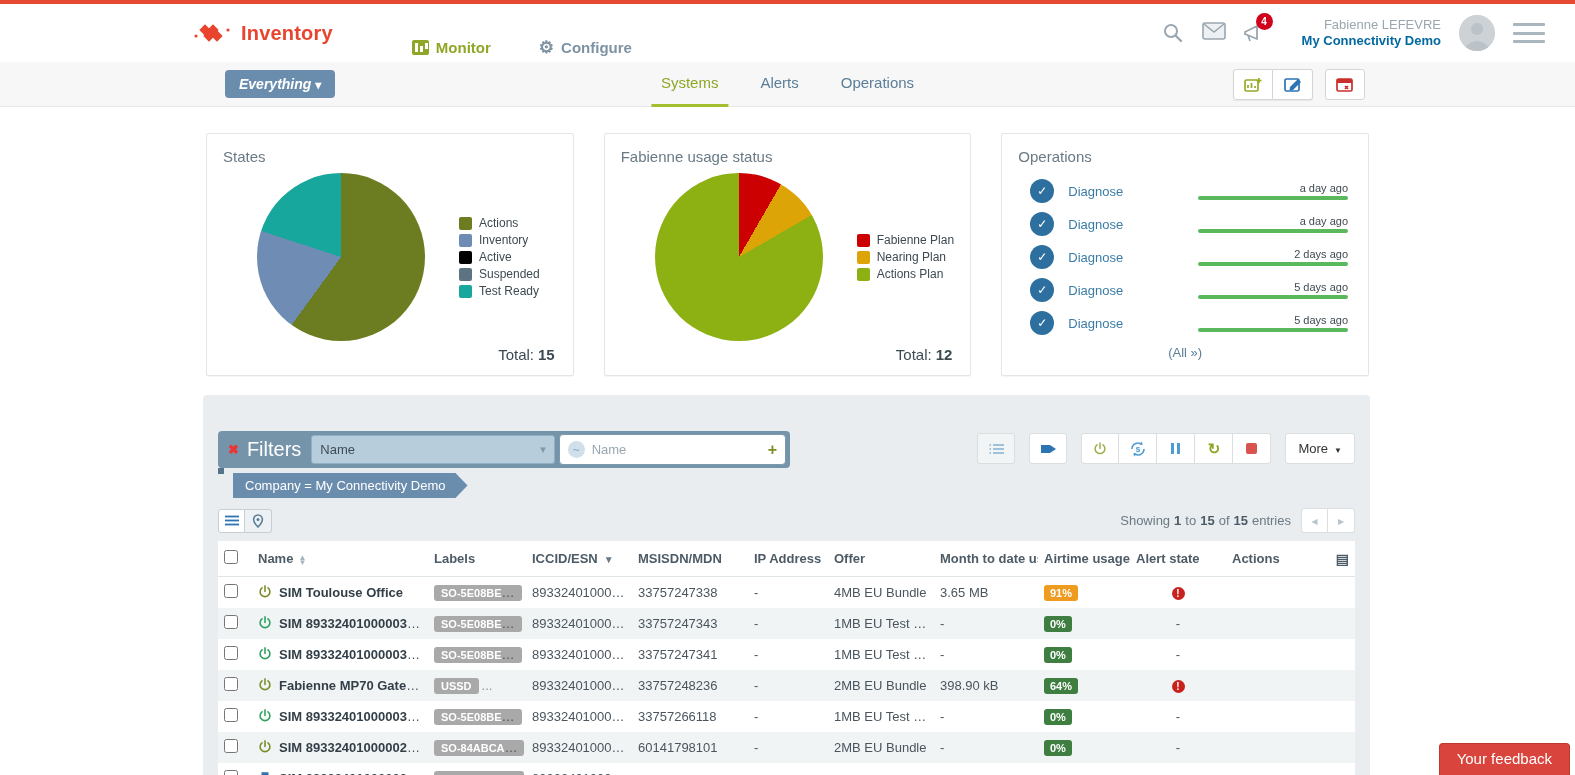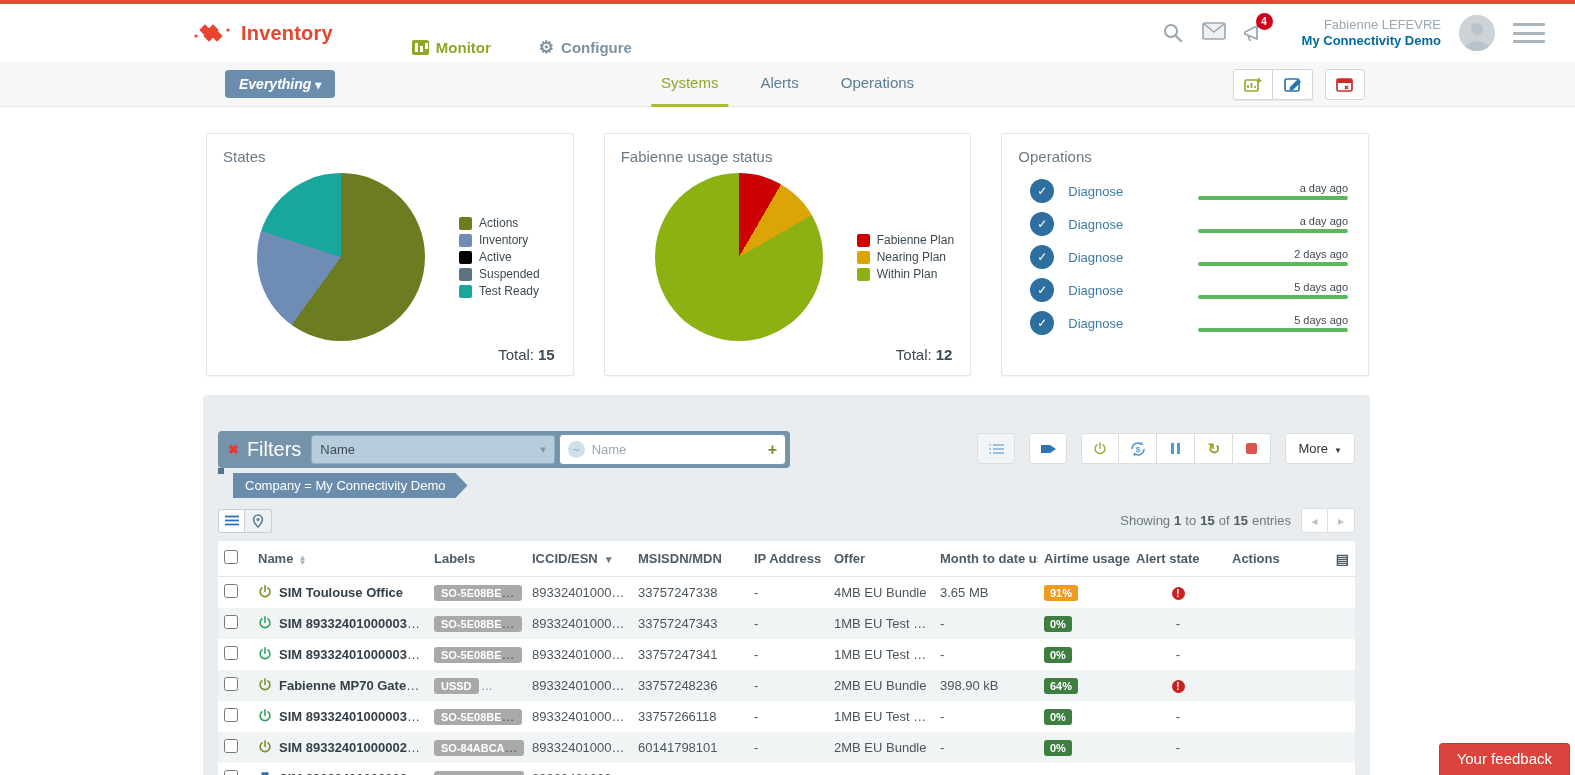--- a/index.html
+++ b/index.html
@@ -301,21 +301,21 @@
           <div class="lg-item">
        <span class="lg-sw" style="background:#cc0000"></span>
        <span>Fabienne Plan</span>
           </div>
           <div class="lg-item">
        <span class="lg-sw" style="background:#dda408"></span>
        <span>Nearing Plan</span>
           </div>
           <div class="lg-item">
        <span class="lg-sw" style="background:#8db012"></span>
-       <span>Within Plan</span>
+       <span>Actions Plan</span>
           </div>
         </div>
     </div>
     <div class="card-total">
       <span>Total:</span><b>12</b>
     </div>
   </div>
 
   <div class="card">
     <div class="card-title">Operations</div>
@@ -354,20 +354,21 @@
         </div>
         <div class="op-row">
        <span class="op-ico">✓</span>
        <span class="op-label">Diagnose</span>
        <span class="op-right">
          <div class="op-time">5 days ago</div>
          <div class="op-bar" style="width:100%"></div>
        </span>
         </div>
       </div>
+    <div class="ops-all">(All »)</div>
   </div>
 </div>
 
 <section class="syscontainer">
   <div class="filters-row">
     <div class="filterbar">
       <span class="f-x">✖</span>
       <span class="f-label">Filters</span>
       <div class="f-select">
         <span>Name</span>

